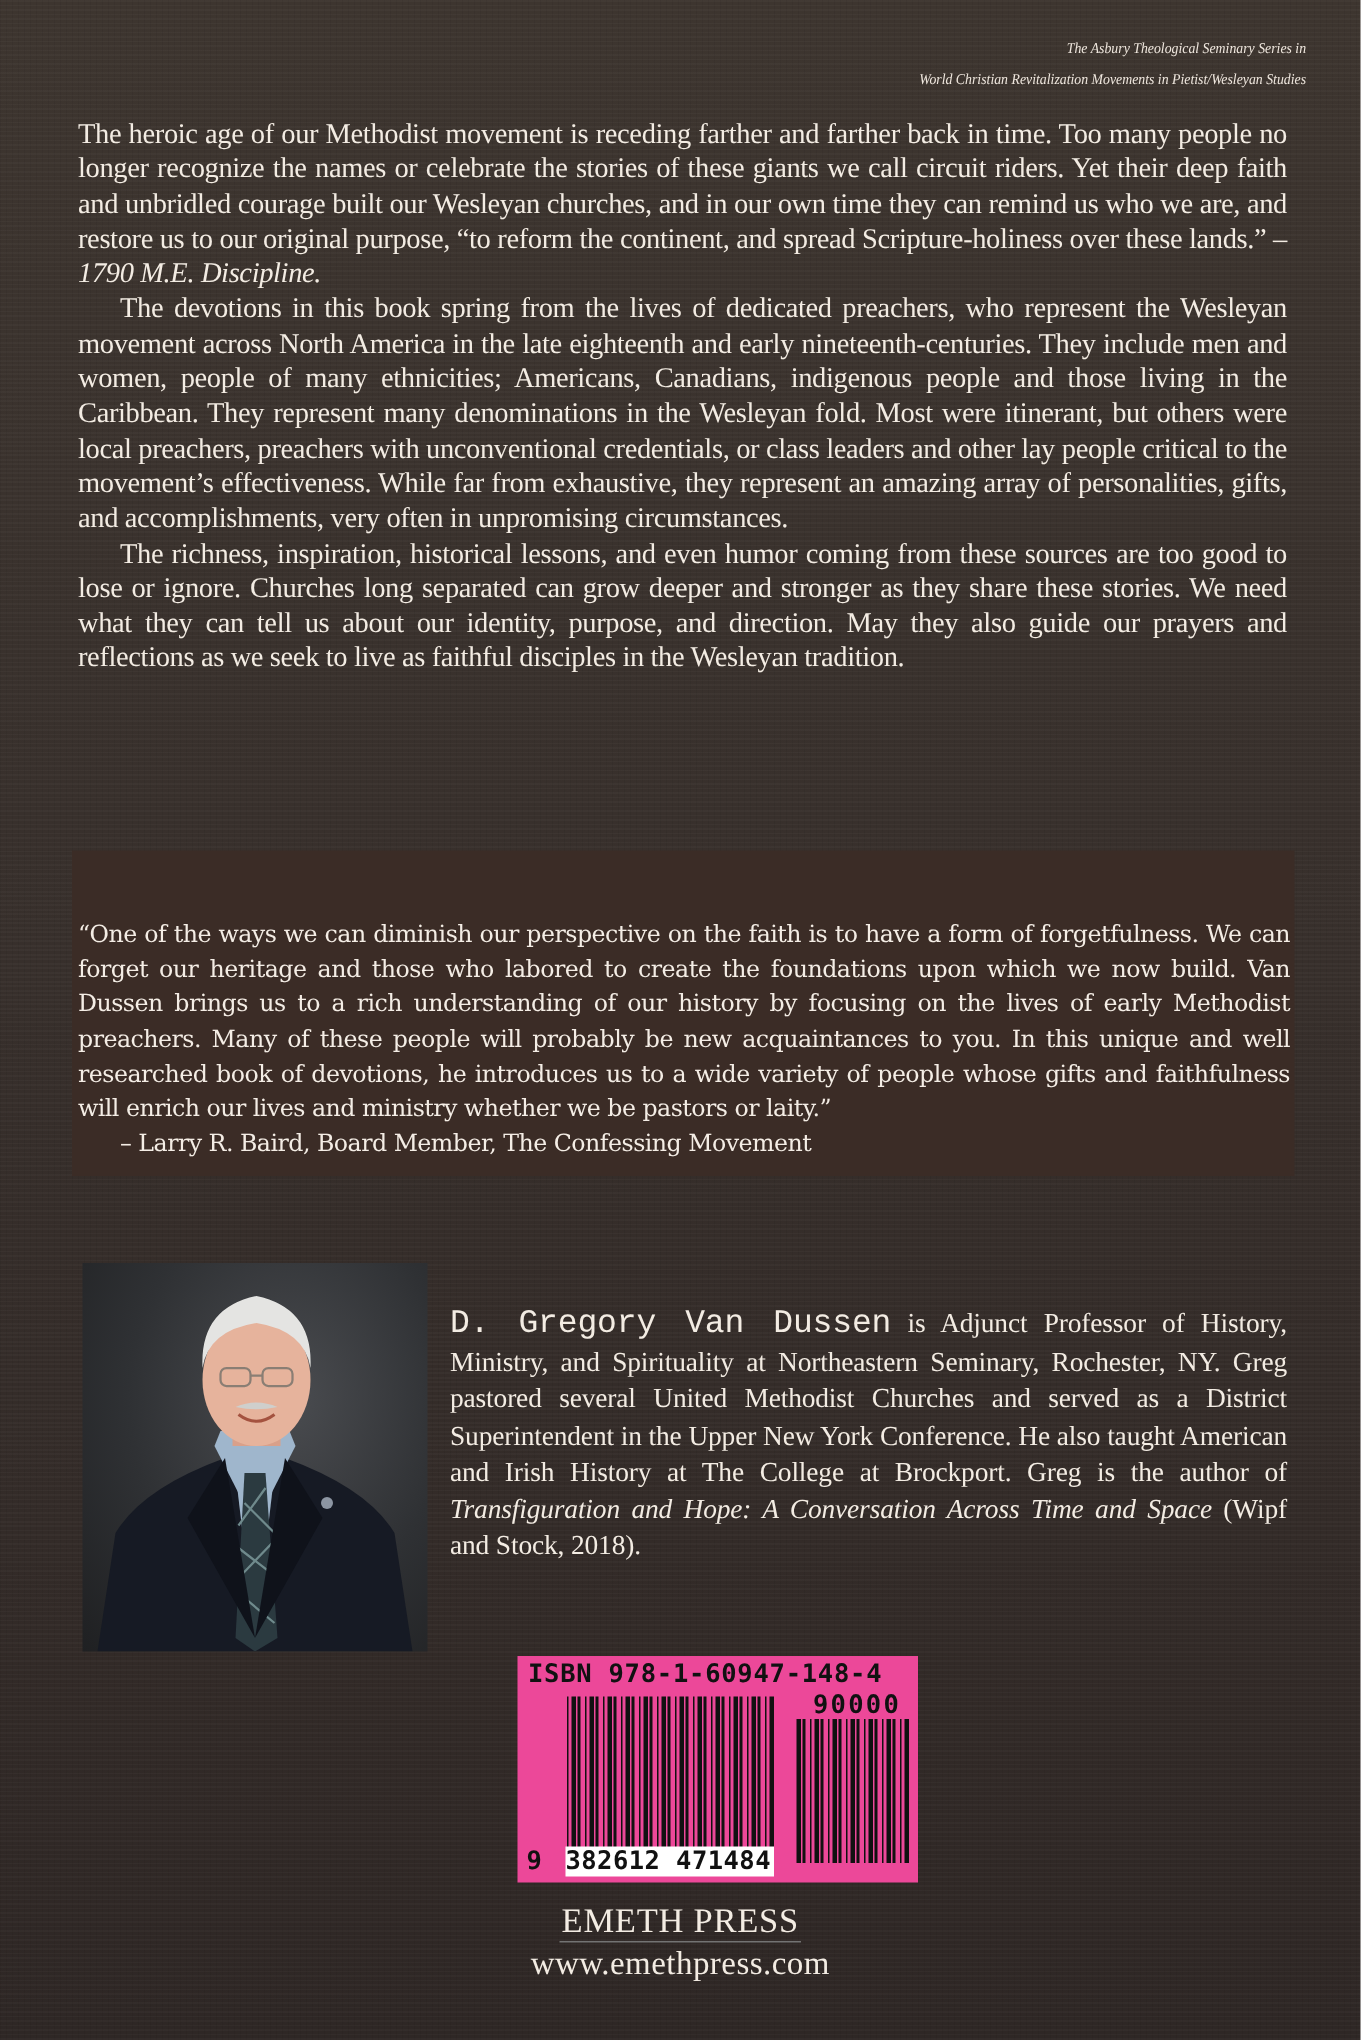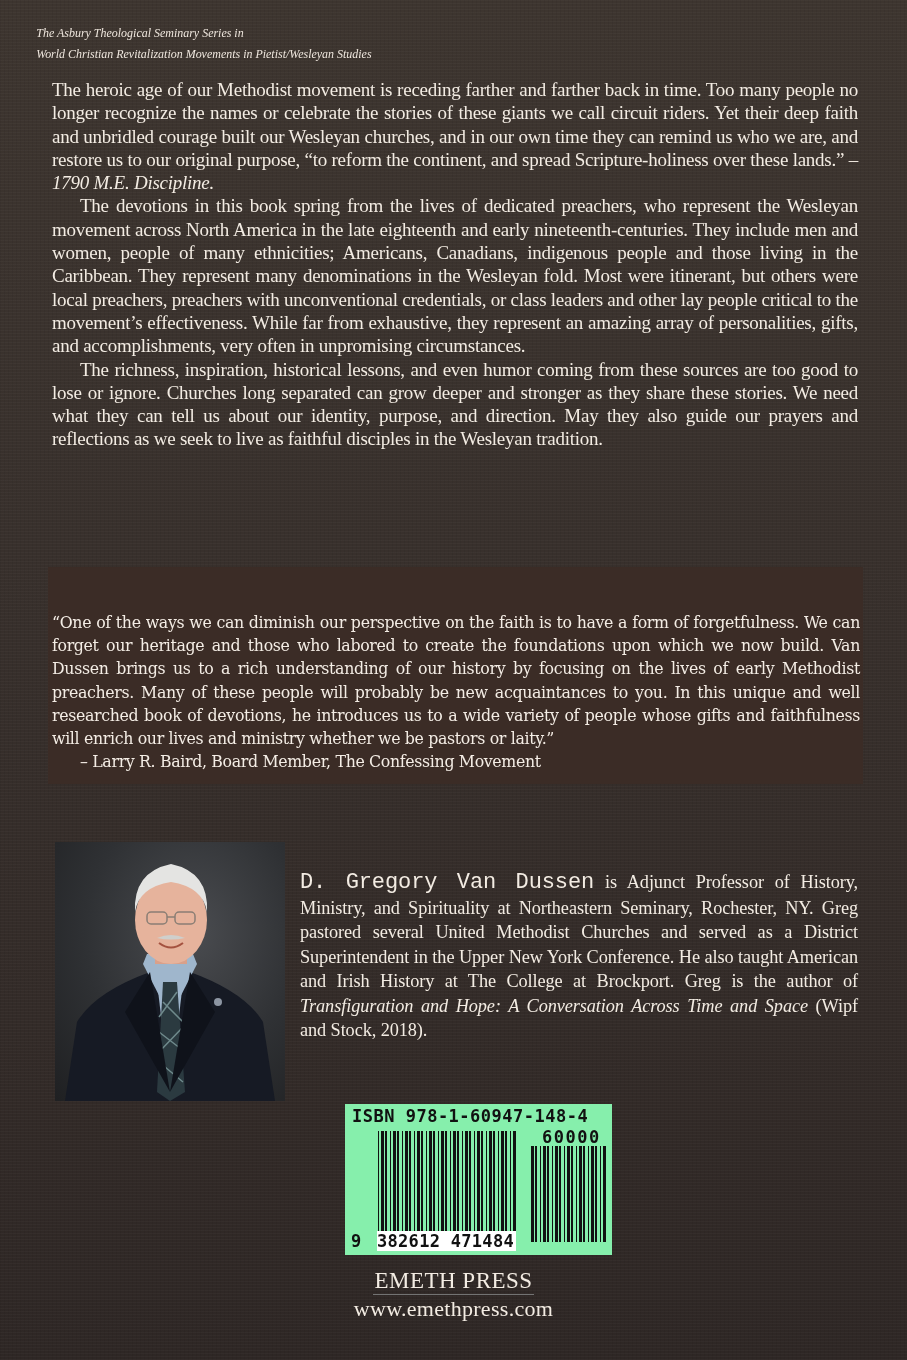--- a/index.html
+++ b/index.html
@@ -10,21 +10,21 @@
     font-family: "Liberation Serif", serif;
   }
   body::before {
     content: ""; position: absolute; inset: 0; pointer-events: none;
     background-image:
       repeating-linear-gradient(0deg, rgba(255,255,255,0.025) 0 1px, transparent 1px 3px),
       repeating-linear-gradient(90deg, rgba(0,0,0,0.05) 0 1px, transparent 1px 4px);
   }
   .series {
     position: absolute; left: 0; width: 907px; top: 22px;
-    text-align: left; font-style: italic; font-size: 13px; line-height: 21px;
+    text-align: right; font-style: italic; font-size: 10px; line-height: 21px;
     color: #efe7de;
   }
   .series div { transform: scaleX(0.92); }
   .blurb {
     position: absolute; left: 52px; top: 78px; width: 806px;
     font-size: 19px; line-height: 23.3px; text-align: justify;
     letter-spacing: -0.25px;
   }
   .blurb p { margin: 0; }
   .blurb p.indent { text-indent: 28px; }
@@ -48,21 +48,21 @@
   .photo svg { display: block; }
   .bio {
     position: absolute; left: 300px; top: 870px; width: 558px;
     font-size: 18.3px; line-height: 24.5px; text-align: justify;
     letter-spacing: -0.1px;
   }
   .bio .name { font-size: 22px; font-family: Liberation Mono, monospace; }
   .bio i { font-style: italic; }
   .barcode {
     position: absolute; left: 345px; top: 1104px; width: 267px; height: 151px;
-    background: #86efac; color: #111;
+    background: #ec4899; color: #111;
     font-family: "DejaVu Sans Mono", monospace;
   }
   .barcode .isbn-text {
     position: absolute; left: 7px; top: 2px; font-size: 17px; letter-spacing: 0.5px;
     font-weight: bold; white-space: nowrap;
   }
   .barcode .addon-digits {
     position: absolute; left: 197px; top: 23px; font-size: 17px; font-weight: bold; letter-spacing: 1.5px;
   }
   .barcode .lead-digit {
@@ -189,21 +189,21 @@
       <rect x="231" y="42" width="1" height="96" fill="#111"></rect>
       <rect x="234" y="42" width="3" height="96" fill="#111"></rect>
       <rect x="238" y="42" width="2" height="96" fill="#111"></rect>
       <rect x="243" y="42" width="1" height="96" fill="#111"></rect>
       <rect x="246" y="42" width="3" height="96" fill="#111"></rect>
       <rect x="250" y="42" width="2" height="96" fill="#111"></rect>
       <rect x="255" y="42" width="1" height="96" fill="#111"></rect>
       <rect x="258" y="42" width="3" height="96" fill="#111"></rect>
     </svg>
   <div class="isbn-text">ISBN 978-1-60947-148-4</div>
-  <div class="addon-digits">60000</div>
+  <div class="addon-digits">90000</div>
   <div class="lead-digit">9</div>
   <div class="main-digits">382612 471484</div>
 </div>
 
 <div class="publisher">
   <span class="name">EMETH PRESS</span>
   <span class="url">www.emethpress.com</span>
 </div>
 
 </body></html>

